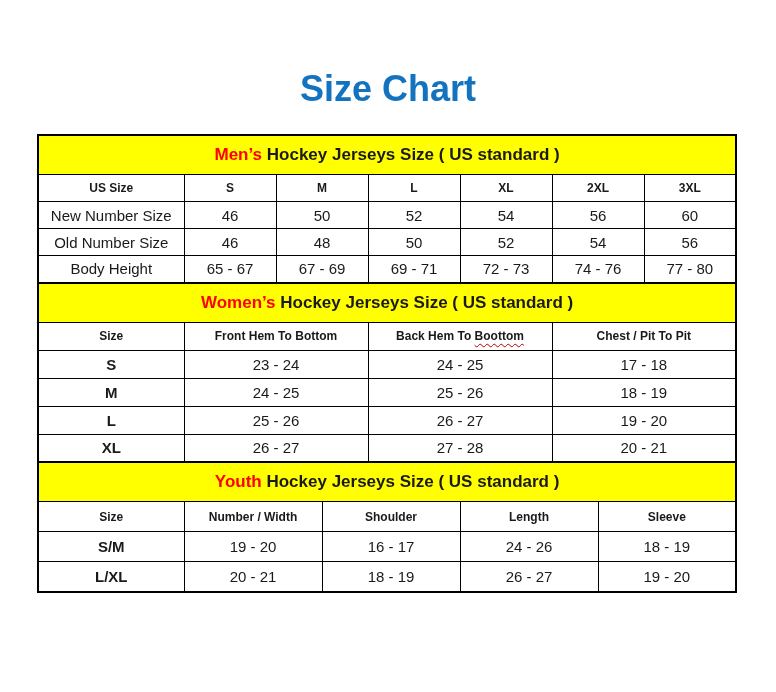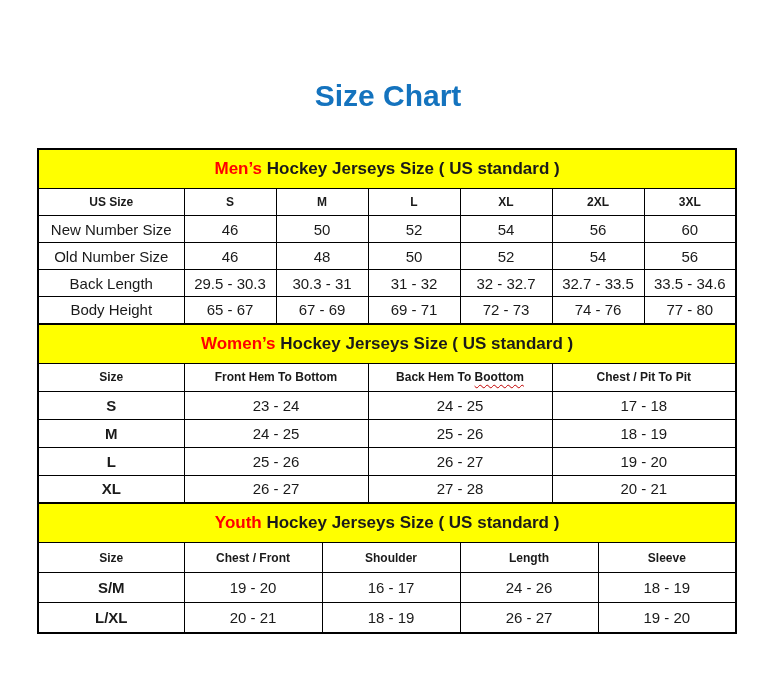--- a/index.html
+++ b/index.html
@@ -8,25 +8,25 @@
     background: #ffffff;
   }
   body {
     width: 776px;
     height: 692px;
     overflow: hidden;
     font-family: "Liberation Sans", sans-serif;
     color: #1a1a1a;
   }
   .page-title {
-    margin: 15px;
+    margin: 4px;
     padding-top: 64px;
     padding-bottom: 20px;
     text-align: center;
-    font-size: 30px;
+    font-size: 36px;
     font-weight: bold;
     color: #1473be;
     letter-spacing: 0px;
   }
   .table-wrap {
     margin-left: 37px;
     width: 700px;
   }
   table.size-chart {
     width: 700px;
@@ -123,29 +123,20 @@
         <tr class="data-row men">
           <td class="label">Old Number Size</td>
           <td class="val" colspan="2">46</td>
           <td class="val" colspan="2">48</td>
           <td class="val" colspan="2">50</td>
           <td class="val" colspan="2">52</td>
           <td class="val" colspan="2">54</td>
           <td class="val" colspan="2">56</td>
         </tr>
         <tr class="data-row men">
-          <td class="label">Back Length</td>
-          <td class="val" colspan="2">29.5 - 30.3</td>
-          <td class="val" colspan="2">30.3 - 31</td>
-          <td class="val" colspan="2">31 - 32</td>
-          <td class="val" colspan="2">32 - 32.7</td>
-          <td class="val" colspan="2">32.7 - 33.5</td>
-          <td class="val" colspan="2">33.5 - 34.6</td>
-        </tr>
-        <tr class="data-row men">
           <td class="label">Body Height</td>
           <td class="val" colspan="2">65 - 67</td>
           <td class="val" colspan="2">67 - 69</td>
           <td class="val" colspan="2">69 - 71</td>
           <td class="val" colspan="2">72 - 73</td>
           <td class="val" colspan="2">74 - 76</td>
           <td class="val" colspan="2">77 - 80</td>
         </tr>
         <tr class="banner-row women">
           <td class="banner" colspan="13"><span class="hl">Women’s</span><span> Hockey Jerseys Size ( US standard )</span></td>
@@ -178,21 +169,21 @@
           <td class="label">XL</td>
           <td class="val" colspan="4">26 - 27</td>
           <td class="val" colspan="4">27 - 28</td>
           <td class="val" colspan="4">20 - 21</td>
         </tr>
         <tr class="banner-row youth">
           <td class="banner" colspan="13"><span class="hl">Youth</span><span> Hockey Jerseys Size ( US standard )</span></td>
         </tr>
         <tr class="header-row youth">
           <td class="hdr" colspan="1">Size</td>
-          <td class="hdr" colspan="3">Chest / Front</td>
+          <td class="hdr" colspan="3">Number / Width</td>
           <td class="hdr" colspan="3">Shoulder</td>
           <td class="hdr" colspan="3">Length</td>
           <td class="hdr" colspan="3">Sleeve</td>
         </tr>
         <tr class="data-row youth">
           <td class="label">S/M</td>
           <td class="val" colspan="3">19 - 20</td>
           <td class="val" colspan="3">16 - 17</td>
           <td class="val" colspan="3">24 - 26</td>
           <td class="val" colspan="3">18 - 19</td>

